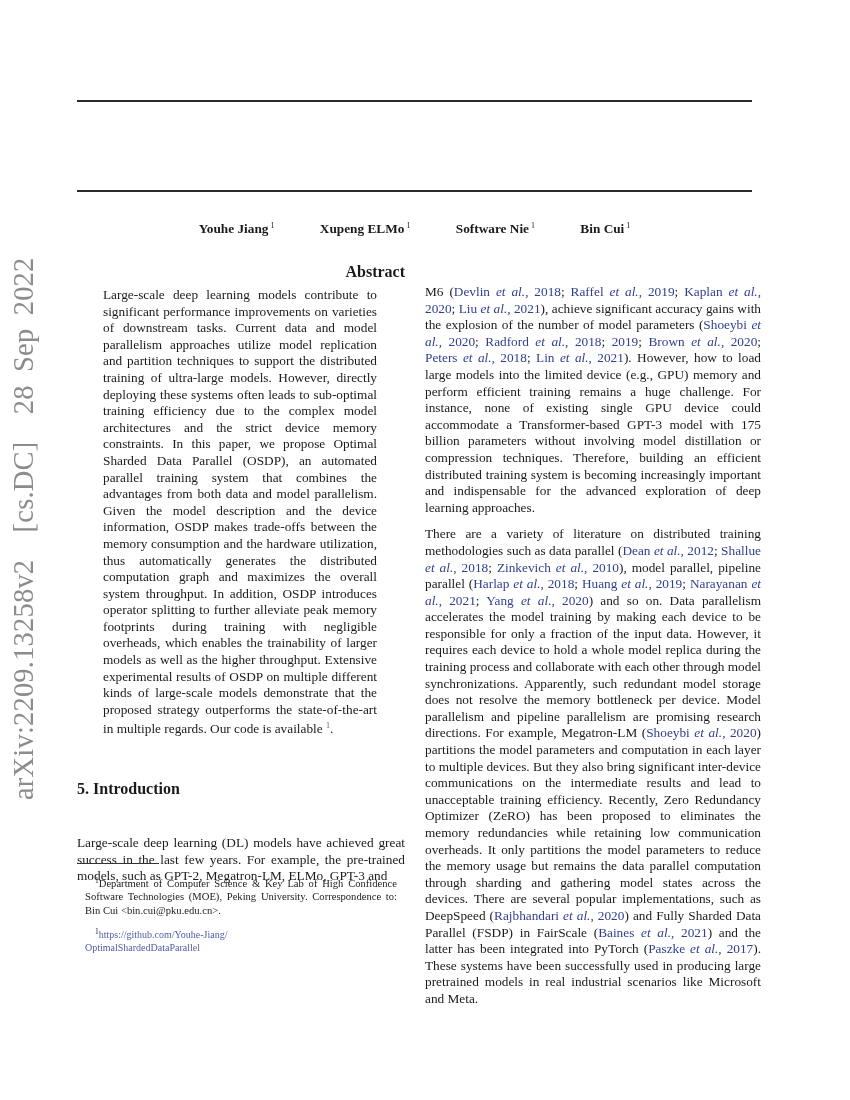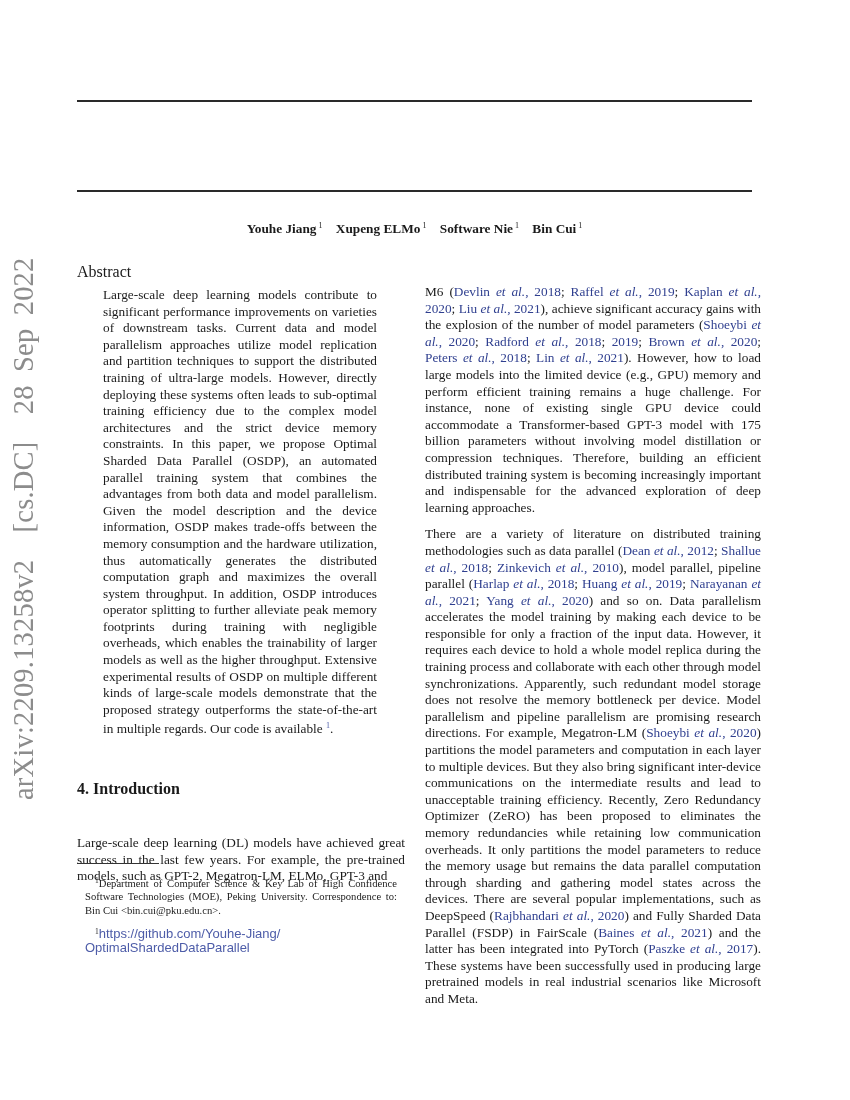--- a/index.html
+++ b/index.html
@@ -30,28 +30,28 @@
     position: absolute; left: 77px; width: 675px; top: 119px;
     text-align: center;
     font-weight: bold; font-size: 20.5px; line-height: 26px;
     font-family: "Liberation Serif", serif;
     letter-spacing: -0.2px;
   }
   .authors {
     position: absolute; left: 77px; width: 675px; top: 221px;
     text-align: center; font-weight: bold; font-size: 13.3px;
   }
-  .authors .author { margin: 0 5px; }
+  .authors .author { margin: 0 21px; }
   .authors sup { font-weight: normal; font-size: 8px; vertical-align: 5px; margin-left: 2px; }
 
   .col-left { position: absolute; left: 77px; width: 328px; top: 262px; }
   .col-right { position: absolute; left: 417px; width: 336px; top: 284px; margin-left: 8px; }
 
   .abstract-heading {
-    text-align: left; font-weight: normal; font-size: 16px; margin: 0 0 5px 0;
+    text-align: right; font-weight: bold; font-size: 16px; margin: 0 0 5px 0;
     line-height: 20px;
   }
   .abstract-body {
     margin: 0 28px 0 26px;
     font-size: 13.3px; line-height: 16.6px; text-align: justify;
     hyphens: manual;
   }
   .section-heading {
     font-weight: bold; font-size: 16px; margin: 0; line-height: 20px;
     position: absolute; top: 517px; left: 0;
@@ -67,22 +67,22 @@
   .footnotes {
     position: absolute; top: 604px; left: 0; width: 328px;
     font-size: 10.6px; line-height: 13.3px; text-align: justify;
   }
   .footnotes p { margin: 8px; }
   .footnotes .fn1 { text-indent: 10px; }
   .footnotes .proc { margin-top: 13px; }
   .footnotes .proc i { font-style: italic; }
   .footnotes .fn2 { text-indent: 10px; margin-top: 1px; }
   .mono-link {
-    font-family: Liberation Sans, sans-serif;
-    color: #4d5ca8; font-size: 13px;
+    font-family: Liberation Serif, serif;
+    color: #4d5ca8; font-size: 10px;
   }
   sup.fnmark { font-size: 7.5px; vertical-align: 4px; }
   .link-sup { color: #4d5ca8; font-size: 8px; vertical-align: 5px; }
 
   .para {
     font-size: 13.3px; line-height: 16.6px; text-align: justify; margin: 0;
   }
   .para + .para { margin-top: 10px; }
   .cite { color: #2f3f8f; }
   .cite i { font-style: italic; }
@@ -105,21 +105,21 @@
   <span class="author"><span>Youhe Jiang</span><sup>1</sup></span>
   <span class="author"><span>Xupeng ELMo</span><sup>1</sup></span>
   <span class="author"><span>Software Nie</span><sup>1</sup></span>
   <span class="author"><span>Bin Cui</span><sup>1</sup></span>
 </div>
 
 <div class="col-left">
   <h2 class="abstract-heading">Abstract</h2>
   <p class="abstract-body"><span>Large-scale deep learning models contribute to significant performance improvements on varieties of downstream tasks. Current data and model parallelism approaches utilize model replication and partition techniques to support the distributed training of ultra-large models. However, directly deploying these systems often leads to sub-optimal training efficiency due to the complex model architectures and the strict device memory constraints. In this paper, we propose Optimal Sharded Data Parallel (OSDP), an automated parallel training system that combines the advantages from both data and model parallelism. Given the model description and the device information, OSDP makes trade-offs between the memory consumption and the hardware utilization, thus automatically generates the distributed computation graph and maximizes the overall system throughput. In addition, OSDP introduces operator splitting to further alleviate peak memory footprints during training with negligible overheads, which enables the trainability of larger models as well as the higher throughput. Extensive experimental results of OSDP on multiple different kinds of large-scale models demonstrate that the proposed strategy outperforms the state-of-the-art in multiple regards. Our code is available</span> <sup class="link-sup">1</sup><span>.</span></p>
 
-  <h2 class="section-heading">4. Introduction</h2>
+  <h2 class="section-heading">5. Introduction</h2>
   <p class="intro-body">Large-scale deep learning (DL) models have achieved great success in the last few years. For example, the pre-trained models, such as GPT-2, Megatron-LM, ELMo, GPT-3 and</p>
 
   <div class="fn-rule"></div>
   <div class="footnotes">
     <p class="fn1"><sup class="fnmark">1</sup><span>Department of Computer Science &amp; Key Lab of High Confidence Software Technologies (MOE), Peking University. Correspondence to: Bin Cui &lt;bin.cui@pku.edu.cn&gt;.</span></p>
     <p class="fn2"><sup class="fnmark">1</sup><a class="mono-link"><span>https://github.com/Youhe-Jiang/</span><br><span>OptimalShardedDataParallel</span></a></p>
   </div>
 </div>
 
 <div class="col-right">

